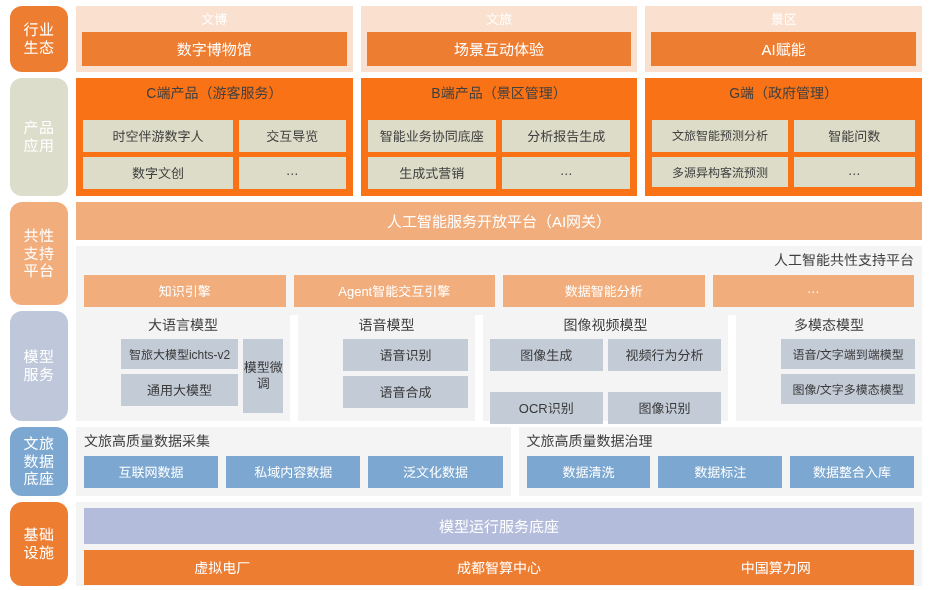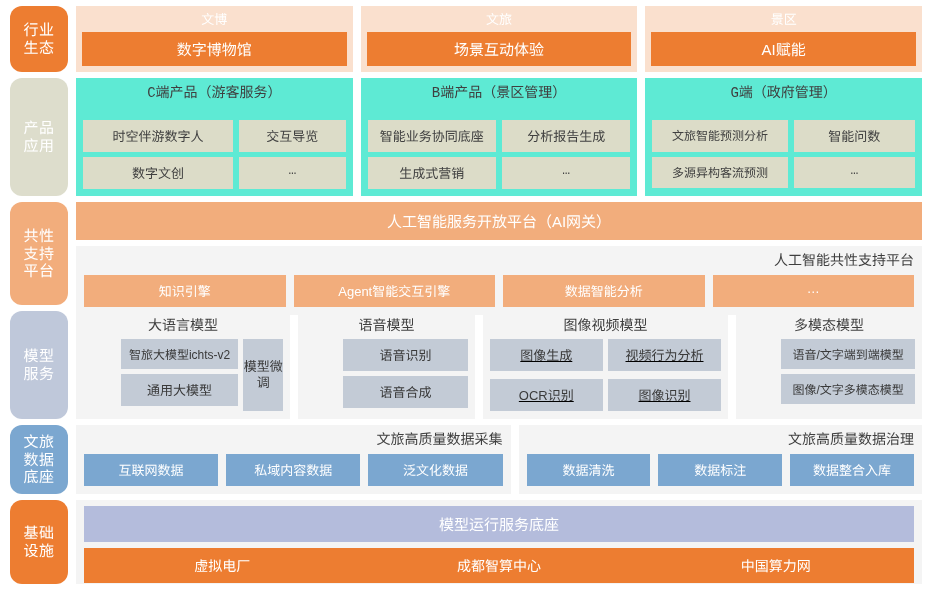--- a/index.html
+++ b/index.html
@@ -53,24 +53,24 @@
   }
   .eco-main{
     background:#ED7D31;color:#ffffff;
     text-align:center;font-size:15px;
     padding:6px 0 7px 0;
   }
 
   
   .prod-card{
     flex:1;min-width:0;
-    background:#5eead4;
+    background:#f97316;
     padding:6px 7px 8px 7px;
     box-sizing:border-box;
-    display:flex;flex-direction:column;gap:17px;font-family:Liberation Mono, monospace;
+    display:flex;flex-direction:column;gap:17px;
   }
   .prod-title{text-align:center;color:#3F3F3F;font-size:14px;line-height:19px;}
   .prod-grid{display:flex;flex-direction:column;gap:5px;}
   .prod-line{display:flex;gap:6px;}
   .chip-olive{
     background:#DCDCC8;color:#404040;
     font-size:13px;
     padding:6px 2px 7px 2px;
     text-align:center;
     white-space:nowrap;
@@ -106,21 +106,21 @@
   .model-card{
     background:#F4F4F4;
     padding:5px 7px 8px 7px;
     box-sizing:border-box;
     display:flex;flex-direction:column;gap:4px;
     min-width:0;
   }
   .m-llm{flex:2.12;} .m-voice{flex:1.72;} .m-vision{flex:2.45;} .m-multi{flex:1.82;}
   .model-title{text-align:center;color:#3F3F3F;font-size:14px;line-height:19px;}
   .model-body{display:flex;gap:5px;flex:1;}
-  .model-col{display:flex;flex-direction:column;gap:8px;flex:1;min-width:0;text-decoration:underline;}
+  .model-col{display:flex;flex-direction:column;gap:21px;flex:1;min-width:0;}
   .chip-gray{
     background:#C3CBD6;color:#3A3A3A;
     font-size:13px;text-align:center;
     padding:6px 2px 7px 2px;
     white-space:nowrap;overflow:hidden;
     box-sizing:border-box;
   }
   .chip-tall{
     background:#C3CBD6;color:#3A3A3A;
     font-size:13px;text-align:center;
@@ -132,21 +132,21 @@
   .two-line{display:flex;flex-direction:column;gap:5px;flex:1;min-width:0;padding-left:38px;}
 
   
   .data-card{
     background:#F4F4F4;
     padding:5px 8px 8px 8px;
     box-sizing:border-box;
     min-width:0;
   }
   .d-collect{flex:1.08;} .d-govern{flex:1;}
-  .data-title{text-align:right;color:#3F3F3F;font-size:14px;line-height:19px;margin-bottom:5px;}
+  .data-title{text-align:left;color:#3F3F3F;font-size:14px;line-height:19px;margin-bottom:5px;}
   .data-line{display:flex;gap:8px;}
   .chip-blue{
     background:#7BA7D0;color:#ffffff;
     font-size:13px;text-align:center;
     padding:6px 2px 7px 2px;
     flex:1;white-space:nowrap;overflow:hidden;
   }
 
   
   .infra-card{

